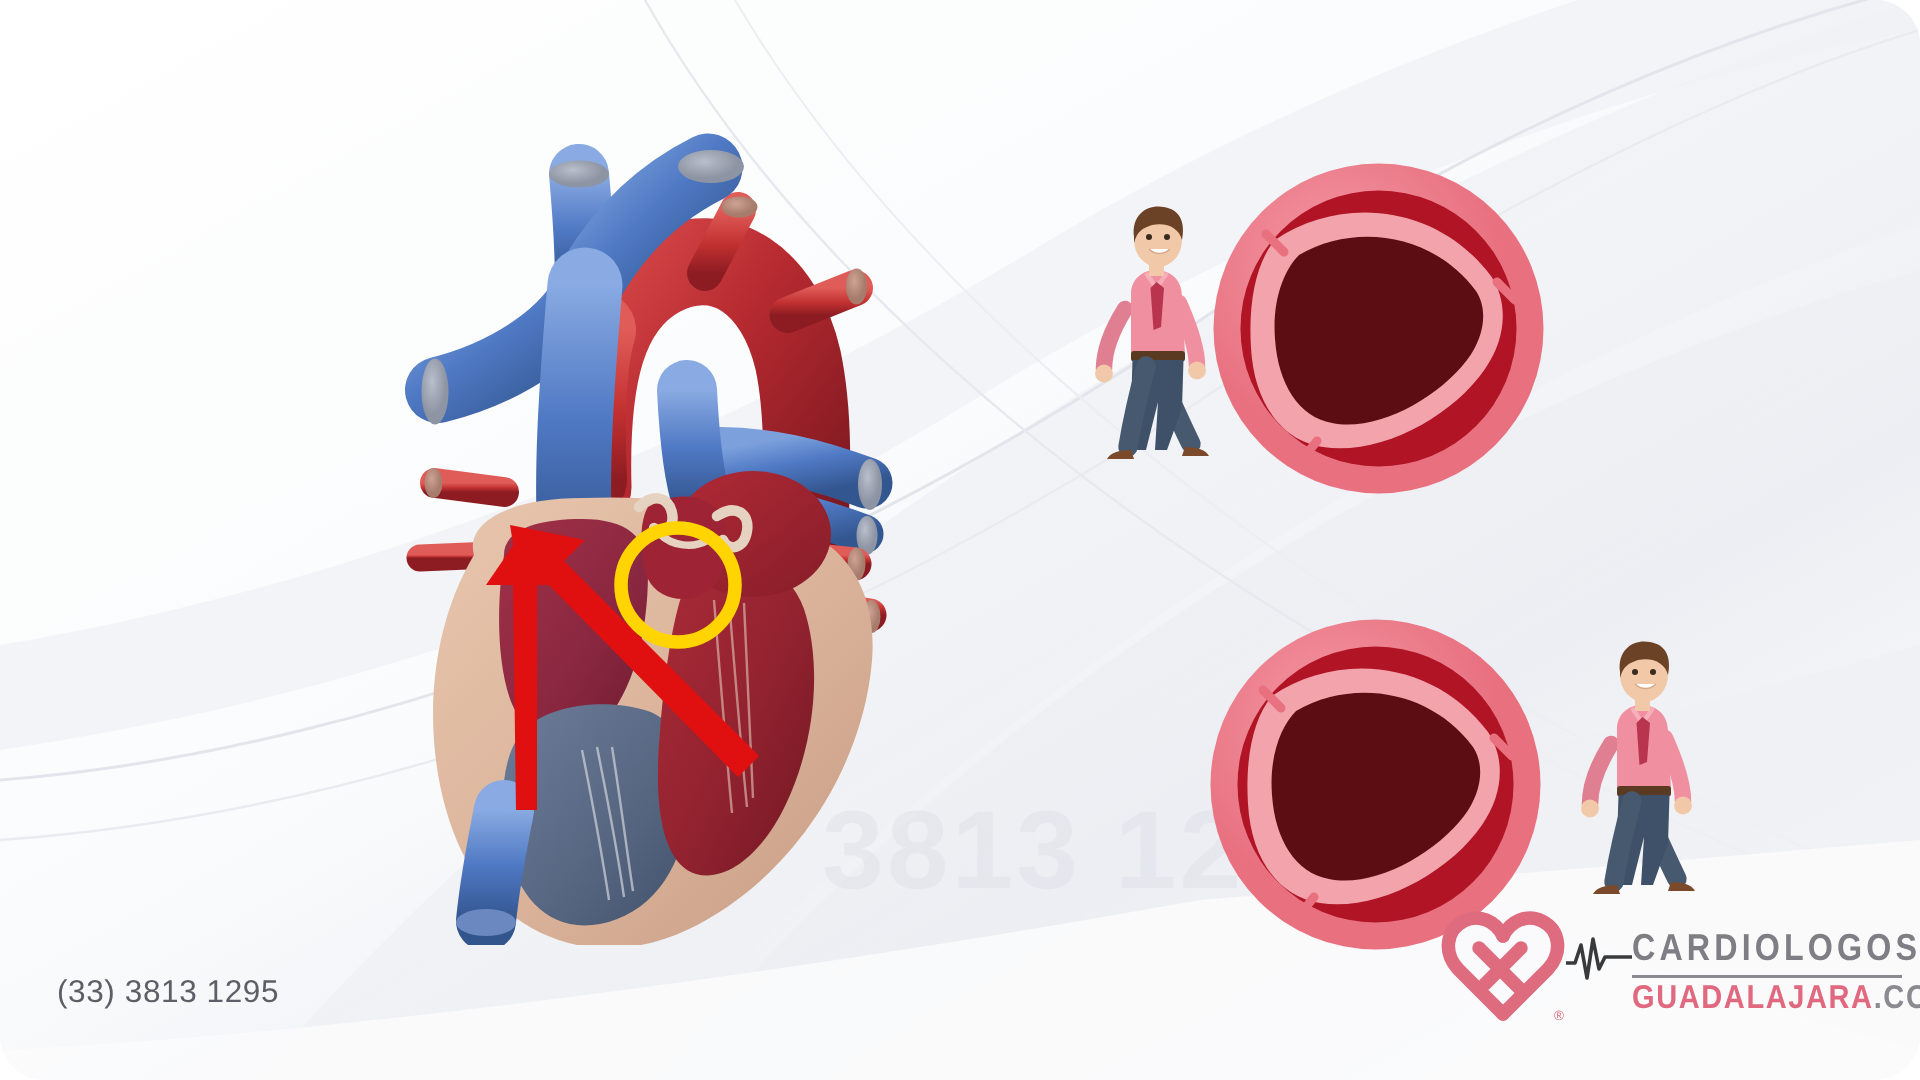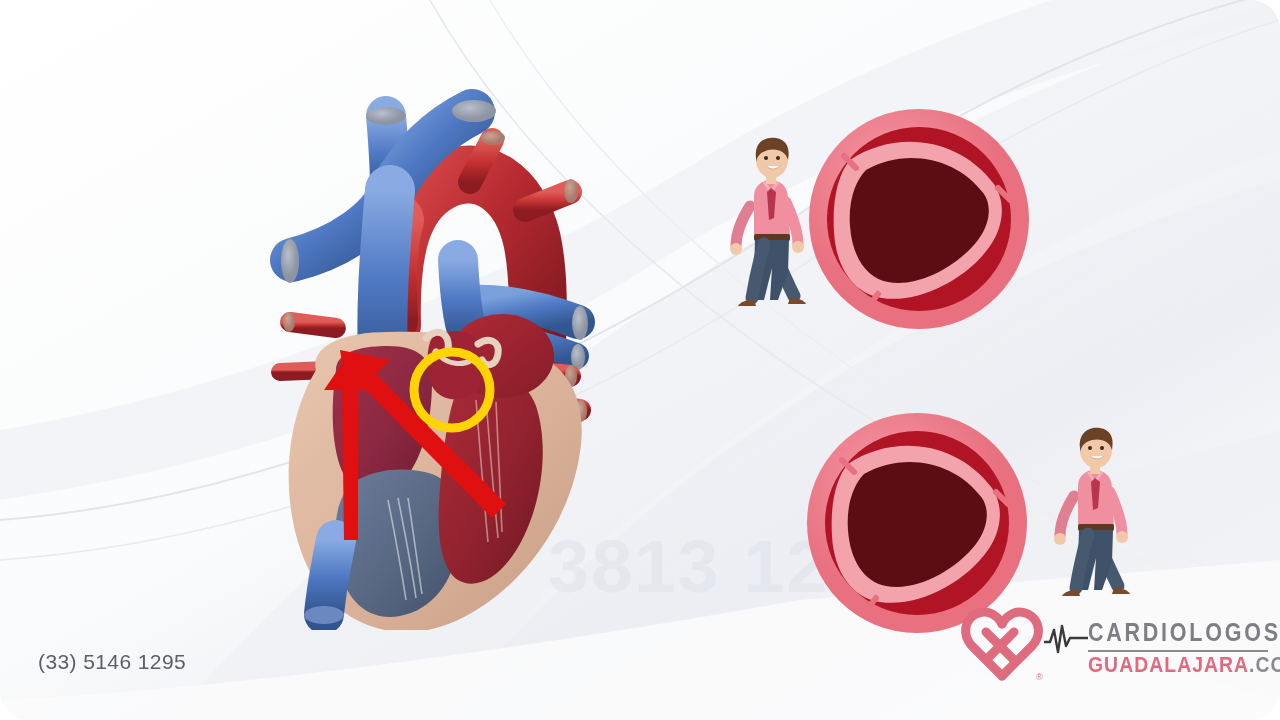--- a/index.html
+++ b/index.html
@@ -390,15 +390,15 @@
         <path d="M0,20 L6,20 L10,8 L14,30 L18,4 L22,24 L26,16 L44,16" fill="none" stroke="#3a3a3c" stroke-width="2.4" stroke-linecap="round" stroke-linejoin="round"></path>
       </svg>
       <div class="logo-line1">CARDIOLOGOS</div>
       <div class="logo-rule"></div>
       <div class="logo-line2">
         <span class="logo-city">GUADALAJARA</span><span class="logo-tld">.COM.MX</span>
       </div>
     </div>
   </div>
 
-  <div class="phone">(33) 5146 1295</div>
+  <div class="phone">(33) 3813 1295</div>
 
 </div>
 
 </body></html>

